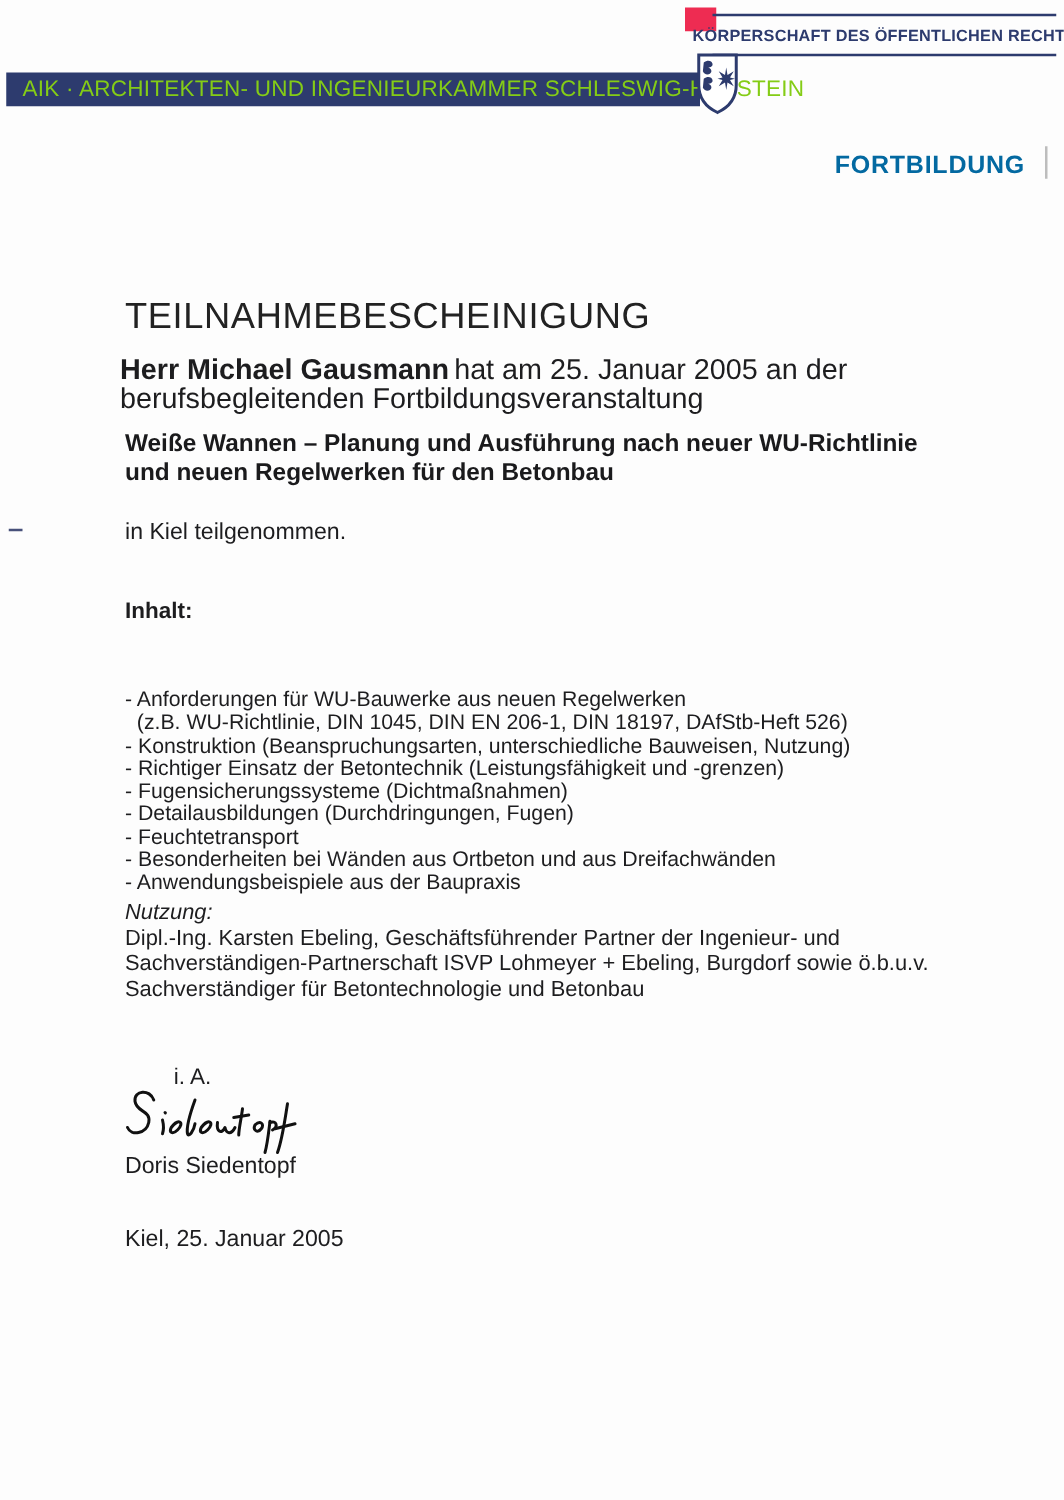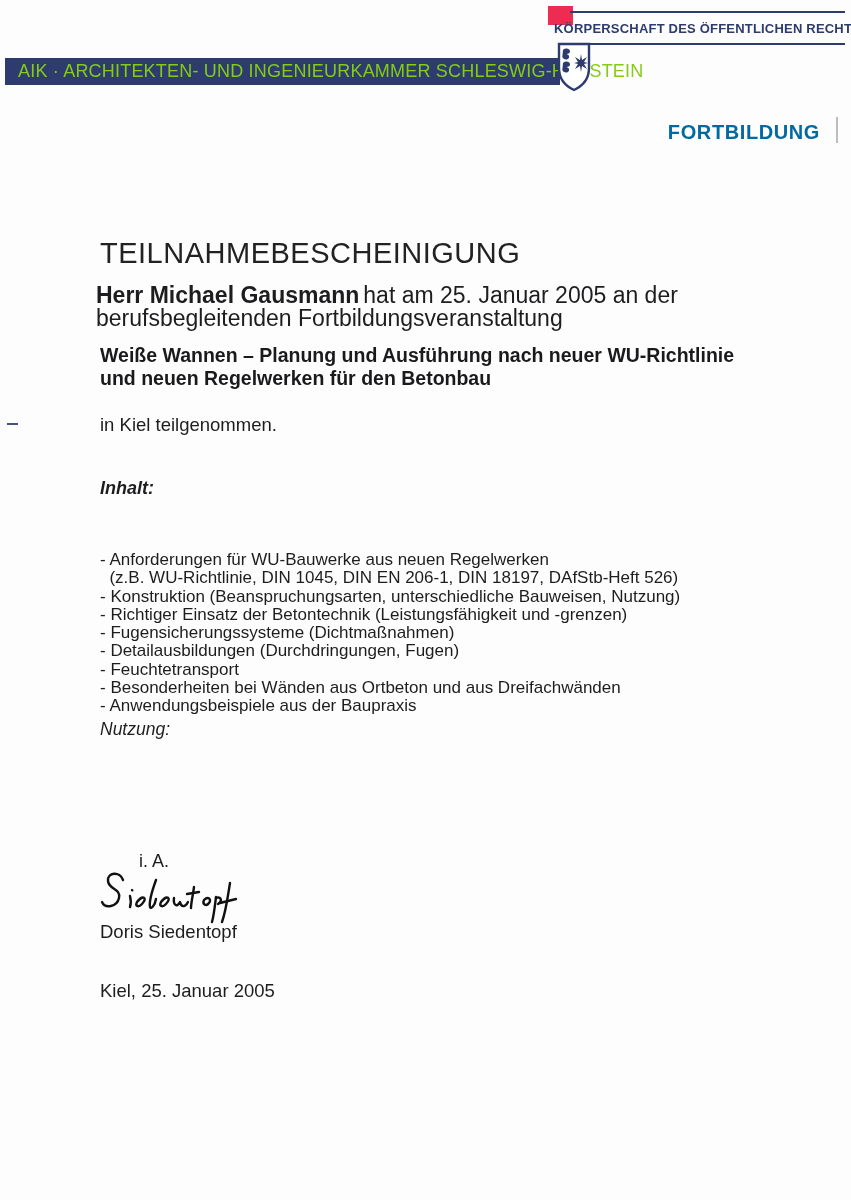--- a/index.html
+++ b/index.html
@@ -53,21 +53,21 @@
   .course-title{
     position:absolute;left:100px;top:344px;width:665px;
     font-size:19.5px;line-height:22.5px;font-weight:bold;color:#1a1a1c;
   }
   .participation{
     position:absolute;left:100px;top:414px;
     font-size:18.5px;
   }
   .content-heading{
     position:absolute;left:100px;top:478px;
-    font-size:18px;font-weight:bold;font-style:italic;
+    font-size:18px;font-weight:bold;
   }
   .content-list{
     position:absolute;left:100px;top:511px;width:680px;
     font-size:17px;line-height:18.3px;margin-top:40px;
   }
   .content-list .list-line{white-space:pre-wrap;}
   .referent-heading{
     position:absolute;left:100px;top:719px;
     font-size:17.5px;font-style:italic;
   }
@@ -127,20 +127,21 @@
       <div class="list-line">- Konstruktion (Beanspruchungsarten, unterschiedliche Bauweisen, Nutzung)</div>
       <div class="list-line">- Richtiger Einsatz der Betontechnik (Leistungsfähigkeit und -grenzen)</div>
       <div class="list-line">- Fugensicherungssysteme (Dichtmaßnahmen)</div>
       <div class="list-line">- Detailausbildungen (Durchdringungen, Fugen)</div>
       <div class="list-line">- Feuchtetransport</div>
       <div class="list-line">- Besonderheiten bei Wänden aus Ortbeton und aus Dreifachwänden</div>
       <div class="list-line">- Anwendungsbeispiele aus der Baupraxis</div>
     </div>
 
   <div class="referent-heading">Nutzung:</div>
+  <div class="referent-text">Dipl.-Ing. Karsten Ebeling, Geschäftsführender Partner der Ingenieur- und Sachverständigen-Partnerschaft ISVP Lohmeyer + Ebeling, Burgdorf sowie ö.b.u.v. Sachverständiger für Betontechnologie und Betonbau</div>
 
   <div class="sig-prefix">i. A.</div>
 
   <div class="signature">
     <svg width="150" height="58" viewBox="0 0 150 58" xmlns="http://www.w3.org/2000/svg" fill="none" stroke="#111111" stroke-width="2.4" stroke-linecap="round" stroke-linejoin="round">
 
       <path d="M25,13 C22,4 9,5 10,14 C11,23 23,21 21,31 C19,40 7,42 4,35"></path>
 
       <path d="M32,29 C33,33 33,37 32,40"></path>
       <path d="M34,23 l0.3,0.3"></path>

